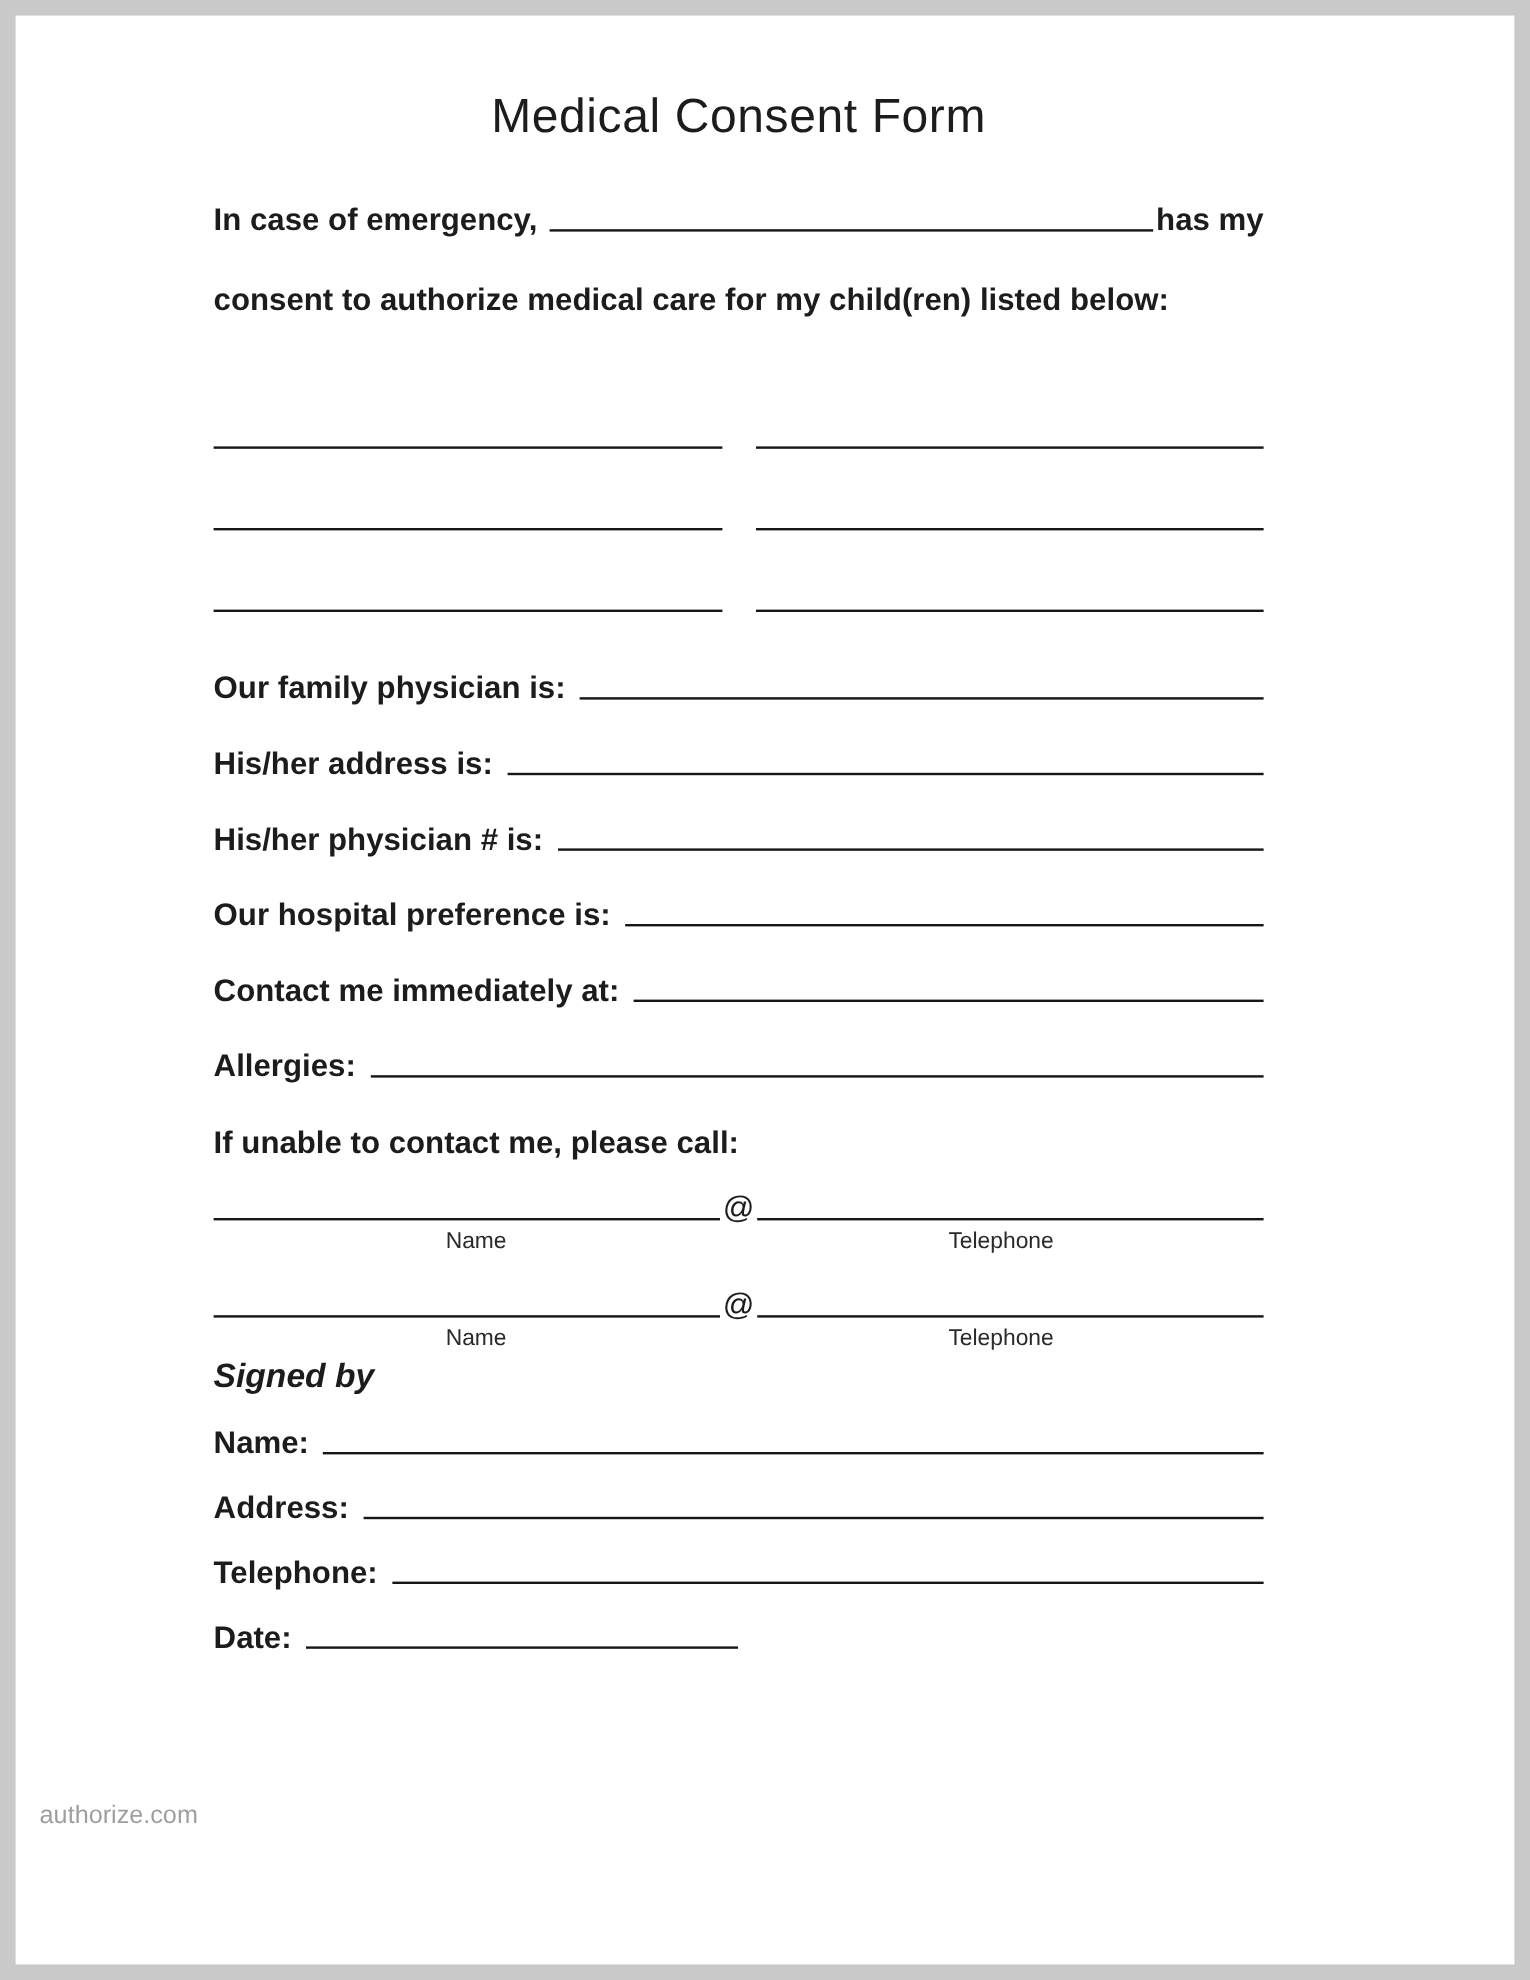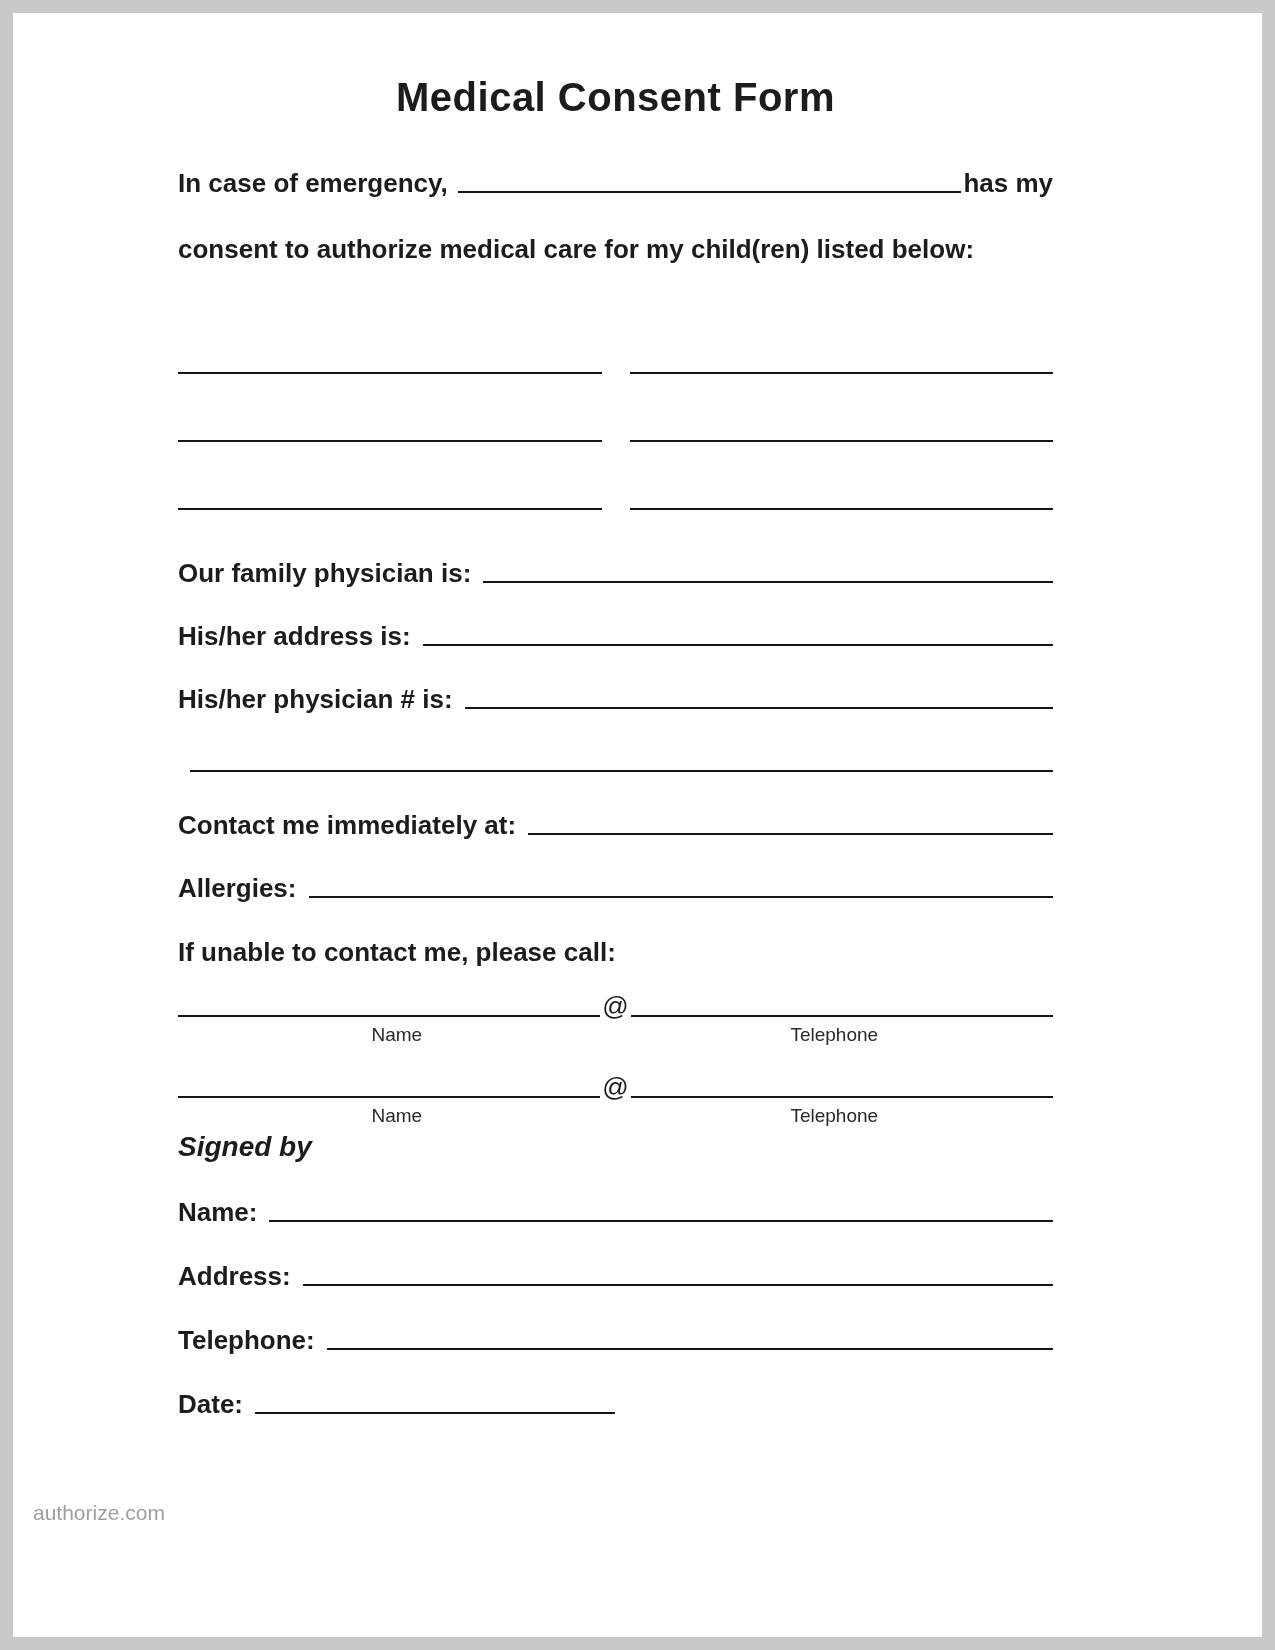--- a/index.html
+++ b/index.html
@@ -22,21 +22,21 @@
   }
   .content {
     margin-left: 165px;
     width: 875px;
   }
   .form-title {
     margin: 0;
     padding-top: 62px;
     text-align: center;
     font-size: 40px;
-    font-weight: 700;
+    font-weight: 400;
     letter-spacing: 0.5px;
   }
   .body-text {
     font-size: 26px;
     line-height: 30px;
     font-weight: bold;
   }
   .row {
     display: flex;
     align-items: flex-end;
@@ -90,21 +90,21 @@
     flex: 1;
     text-align: center;
   }
   .contact-group-2 { margin-top: 26px; }
   .signed-heading {
     margin-top: 4px;
     font-size: 28px;
     font-weight: 700;
     font-style: italic;
   }
-  .signed-fields .field-row { margin-top: 34px; }
+  .signed-fields .field-row { margin-top: 24px; }
   .date-row .blank {
     flex: none;
     width: 360px;
     margin-left: 12px;
   }
   .watermark {
     position: absolute;
     left: 20px;
     bottom: 112px;
     font-size: 21px;
@@ -148,20 +148,21 @@
       </div>
       <div class="row field-row">
         <span>His/her address is:</span>
         <span class="blank grow"></span>
       </div>
       <div class="row field-row">
         <span>His/her physician # is:</span>
         <span class="blank grow"></span>
       </div>
       <div class="row field-row">
+        <span>Our hospital preference is:</span>
         <span class="blank grow"></span>
       </div>
       <div class="row field-row">
         <span>Contact me immediately at:</span>
         <span class="blank grow"></span>
       </div>
       <div class="row field-row">
         <span>Allergies:</span>
         <span class="blank grow"></span>
       </div>

